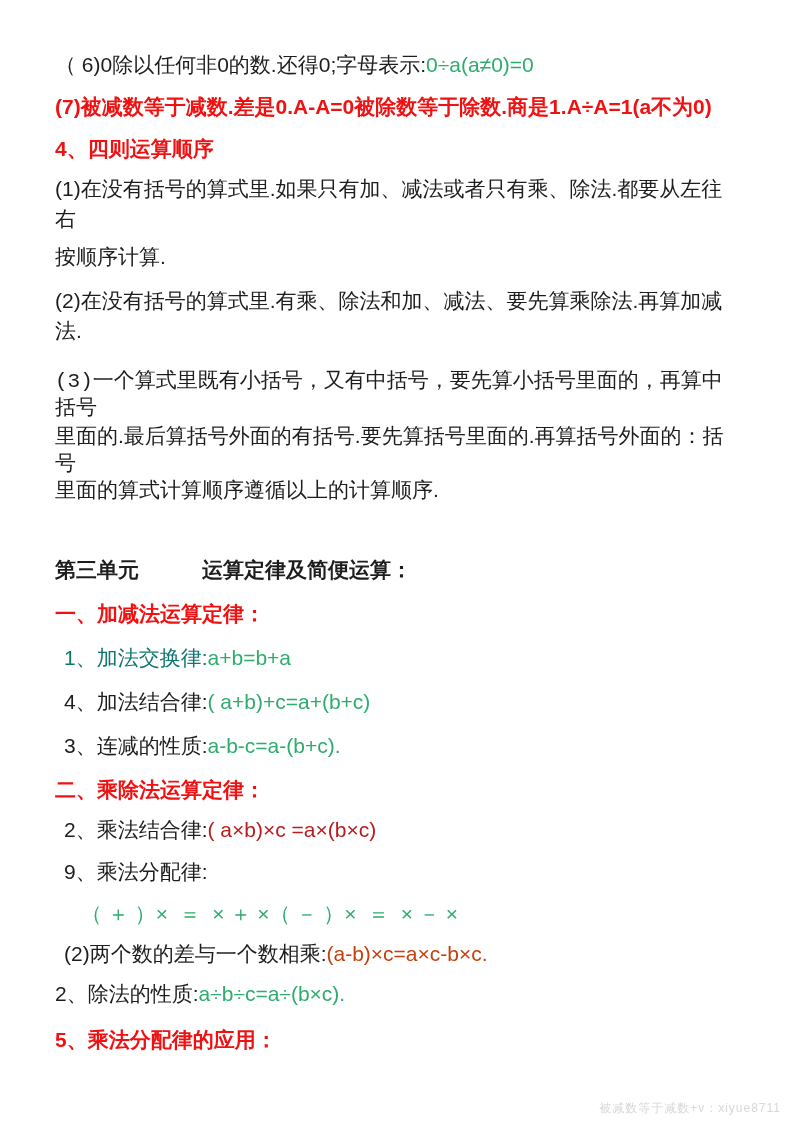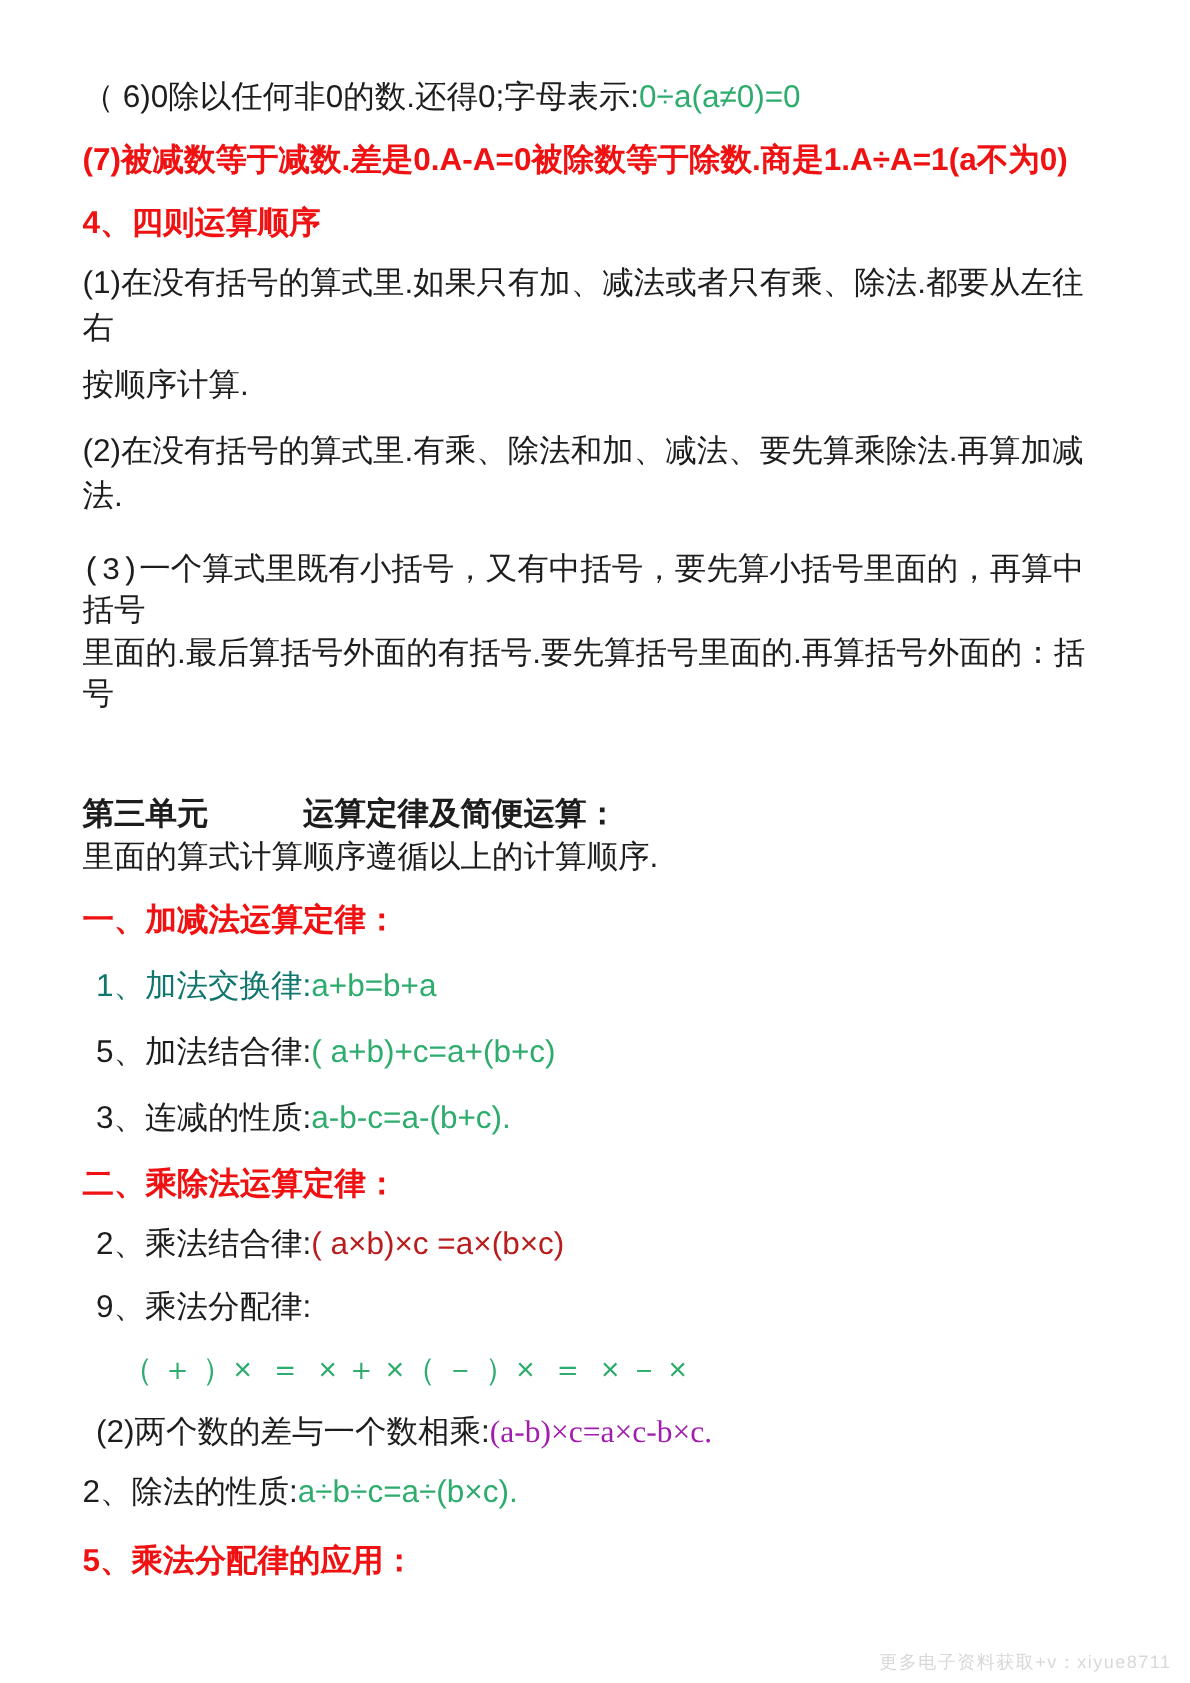--- a/index.html
+++ b/index.html
@@ -46,28 +46,28 @@
 <div class="page">
   <div id="doc-body">
       <div class="line g-first ind-0"><span class="seg" style="color: rgb(29, 29, 29);">（ 6)0除以任何非0的数.还得0;字母表示:</span><span class="seg" style="color: rgb(46, 172, 109);">0÷a(a≠0)=0</span></div>
       <div class="line g-para ind-0 bold"><span class="seg" style="color: rgb(240, 18, 18);">(7)被减数等于减数.差是0.A-A=0被除数等于除数.商是1.A÷A=1(a不为0)</span></div>
       <div class="line g-para ind-0 bold"><span class="seg" style="color: rgb(240, 18, 18);">4、四则运算顺序</span></div>
       <div class="line g-para-sm ind-0"><span class="seg" style="color: rgb(29, 29, 29);">(1)在没有括号的算式里.如果只有加、减法或者只有乘、除法.都要从左往右</span></div>
       <div class="line g-cont ind-0"><span class="seg" style="color: rgb(29, 29, 29);">按顺序计算.</span></div>
       <div class="line g-para-md ind-0"><span class="seg" style="color: rgb(29, 29, 29);">(2)在没有括号的算式里.有乘、除法和加、减法、要先算乘除法.再算加减法.</span></div>
       <div class="line g-break ind-0 lh-tight"><span class="seg" style="color: rgb(29, 29, 29);">(3)一个算式里既有小括号，又有中括号，要先算小括号里面的，再算中括号</span></div>
       <div class="line g-tight ind-0 lh-tight"><span class="seg" style="color: rgb(29, 29, 29);">里面的.最后算括号外面的有括号.要先算括号里面的.再算括号外面的：括号</span></div>
+      <div class="line g-tight ind-0 lh-tight"><span class="seg" style="color: rgb(29, 29, 29);">里面的算式计算顺序遵循以上的计算顺序.</span></div>
       <div class="line g-section ind-0 bold"><span class="seg" style="color: rgb(29, 29, 29);">第三单元　　　运算定律及简便运算：</span></div>
-      <div class="line g-tight ind-0 lh-tight"><span class="seg" style="color: rgb(29, 29, 29);">里面的算式计算顺序遵循以上的计算顺序.</span></div>
       <div class="line g-para-md ind-0 bold"><span class="seg" style="color: rgb(240, 18, 18);">一、加减法运算定律：</span></div>
       <div class="line g-para-md ind-1"><span class="seg" style="color: #0f766e;">1、加法交换律:</span><span class="seg" style="color: rgb(46, 172, 109);">a+b=b+a</span></div>
-      <div class="line g-para-md ind-1"><span class="seg" style="color: rgb(29, 29, 29);">5、加法结合律:</span><span class="seg" style="color: rgb(46, 172, 109);">( a+b)+c=a+(b+c)</span></div>
+      <div class="line g-para-md ind-1"><span class="seg" style="color: rgb(29, 29, 29);">4、加法结合律:</span><span class="seg" style="color: rgb(46, 172, 109);">( a+b)+c=a+(b+c)</span></div>
       <div class="line g-para-md ind-1"><span class="seg" style="color: rgb(29, 29, 29);">3、连减的性质:</span><span class="seg" style="color: rgb(46, 172, 109);">a-b-c=a-(b+c).</span></div>
       <div class="line g-para-md ind-0 bold"><span class="seg" style="color: rgb(240, 18, 18);">二、乘除法运算定律：</span></div>
       <div class="line g-para-sm ind-1"><span class="seg" style="color: rgb(29, 29, 29);">2、乘法结合律:</span><span class="seg" style="color: #b91c1c;">( a×b)×c =a×(b×c)</span></div>
       <div class="line g-para ind-1"><span class="seg" style="color: rgb(29, 29, 29);">9、乘法分配律:</span></div>
       <div class="line g-para ind-2"><span class="seg" style="color: rgb(46, 172, 109);">（ ＋ ）×  ＝  × ＋ ×（ － ）×  ＝  × － ×</span></div>
-      <div class="line g-para-sm ind-1"><span class="seg" style="color: rgb(29, 29, 29);">(2)两个数的差与一个数相乘:</span><span class="seg" style="color: #a21caf; font-family: Liberation Serif, serif;">(a-b)×c=a×c-b×c.</span></div>
+      <div class="line g-para-sm ind-1"><span class="seg" style="color: rgb(29, 29, 29);">(2)两个数的差与一个数相乘:</span><span class="seg" style="color: #c2410c;">(a-b)×c=a×c-b×c.</span></div>
       <div class="line g-para-sm ind-0"><span class="seg" style="color: rgb(29, 29, 29);">2、除法的性质:</span><span class="seg" style="color: rgb(46, 172, 109);">a÷b÷c=a÷(b×c).</span></div>
       <div class="line g-para-lg ind-0 bold"><span class="seg" style="color: rgb(240, 18, 18);">5、乘法分配律的应用：</span></div>
     </div>
-  <div class="watermark" style="color: rgb(216, 216, 216);">更多电子资料获取+v：xiyue8711</div>
+  <div class="watermark" style="color: rgb(216, 216, 216);">被减数等于减数+v：xiyue8711</div>
 </div>
 
 </body></html>

